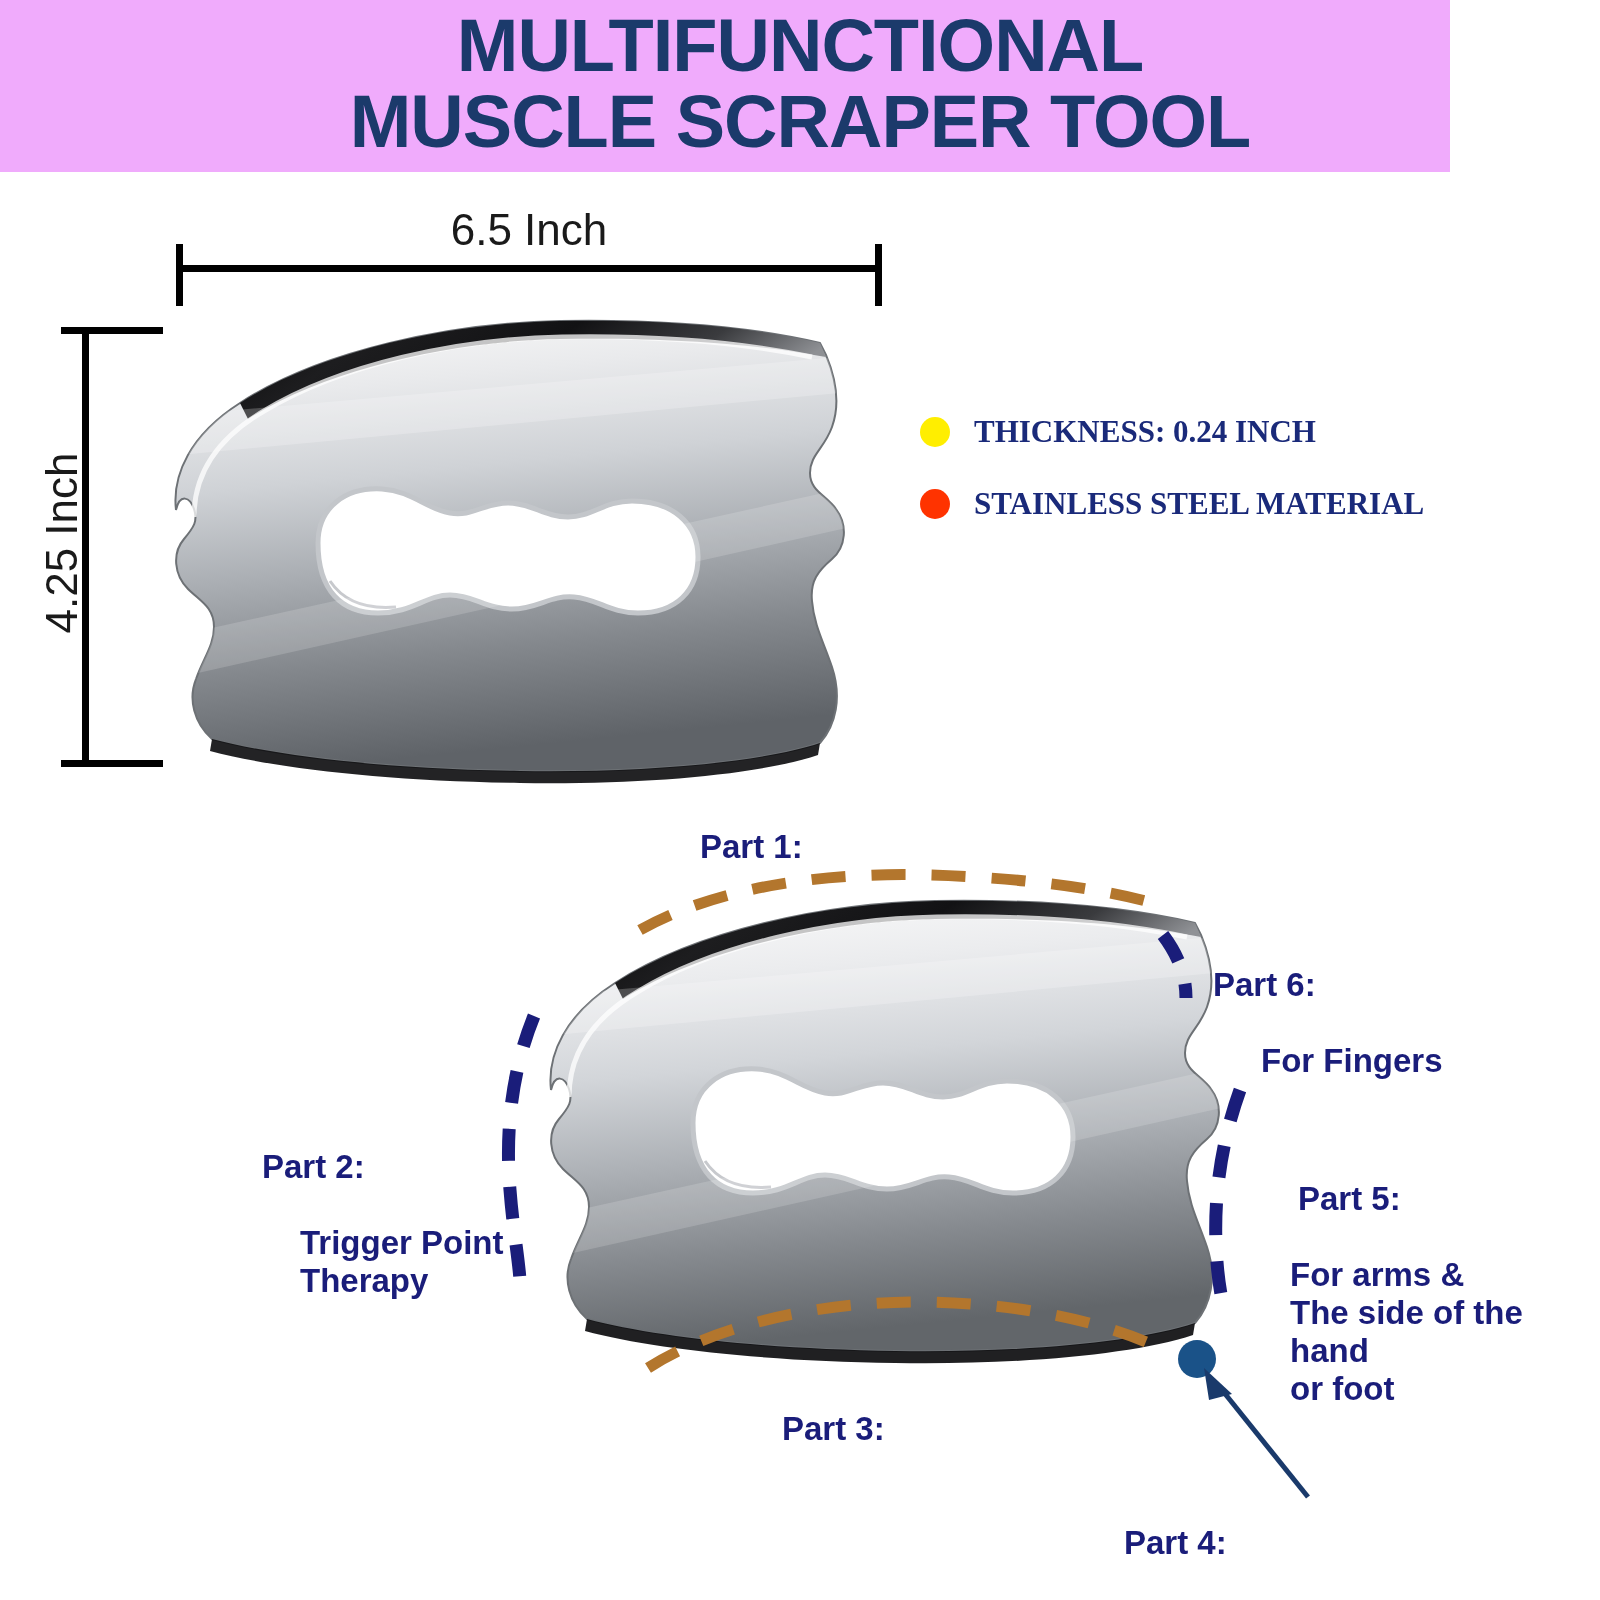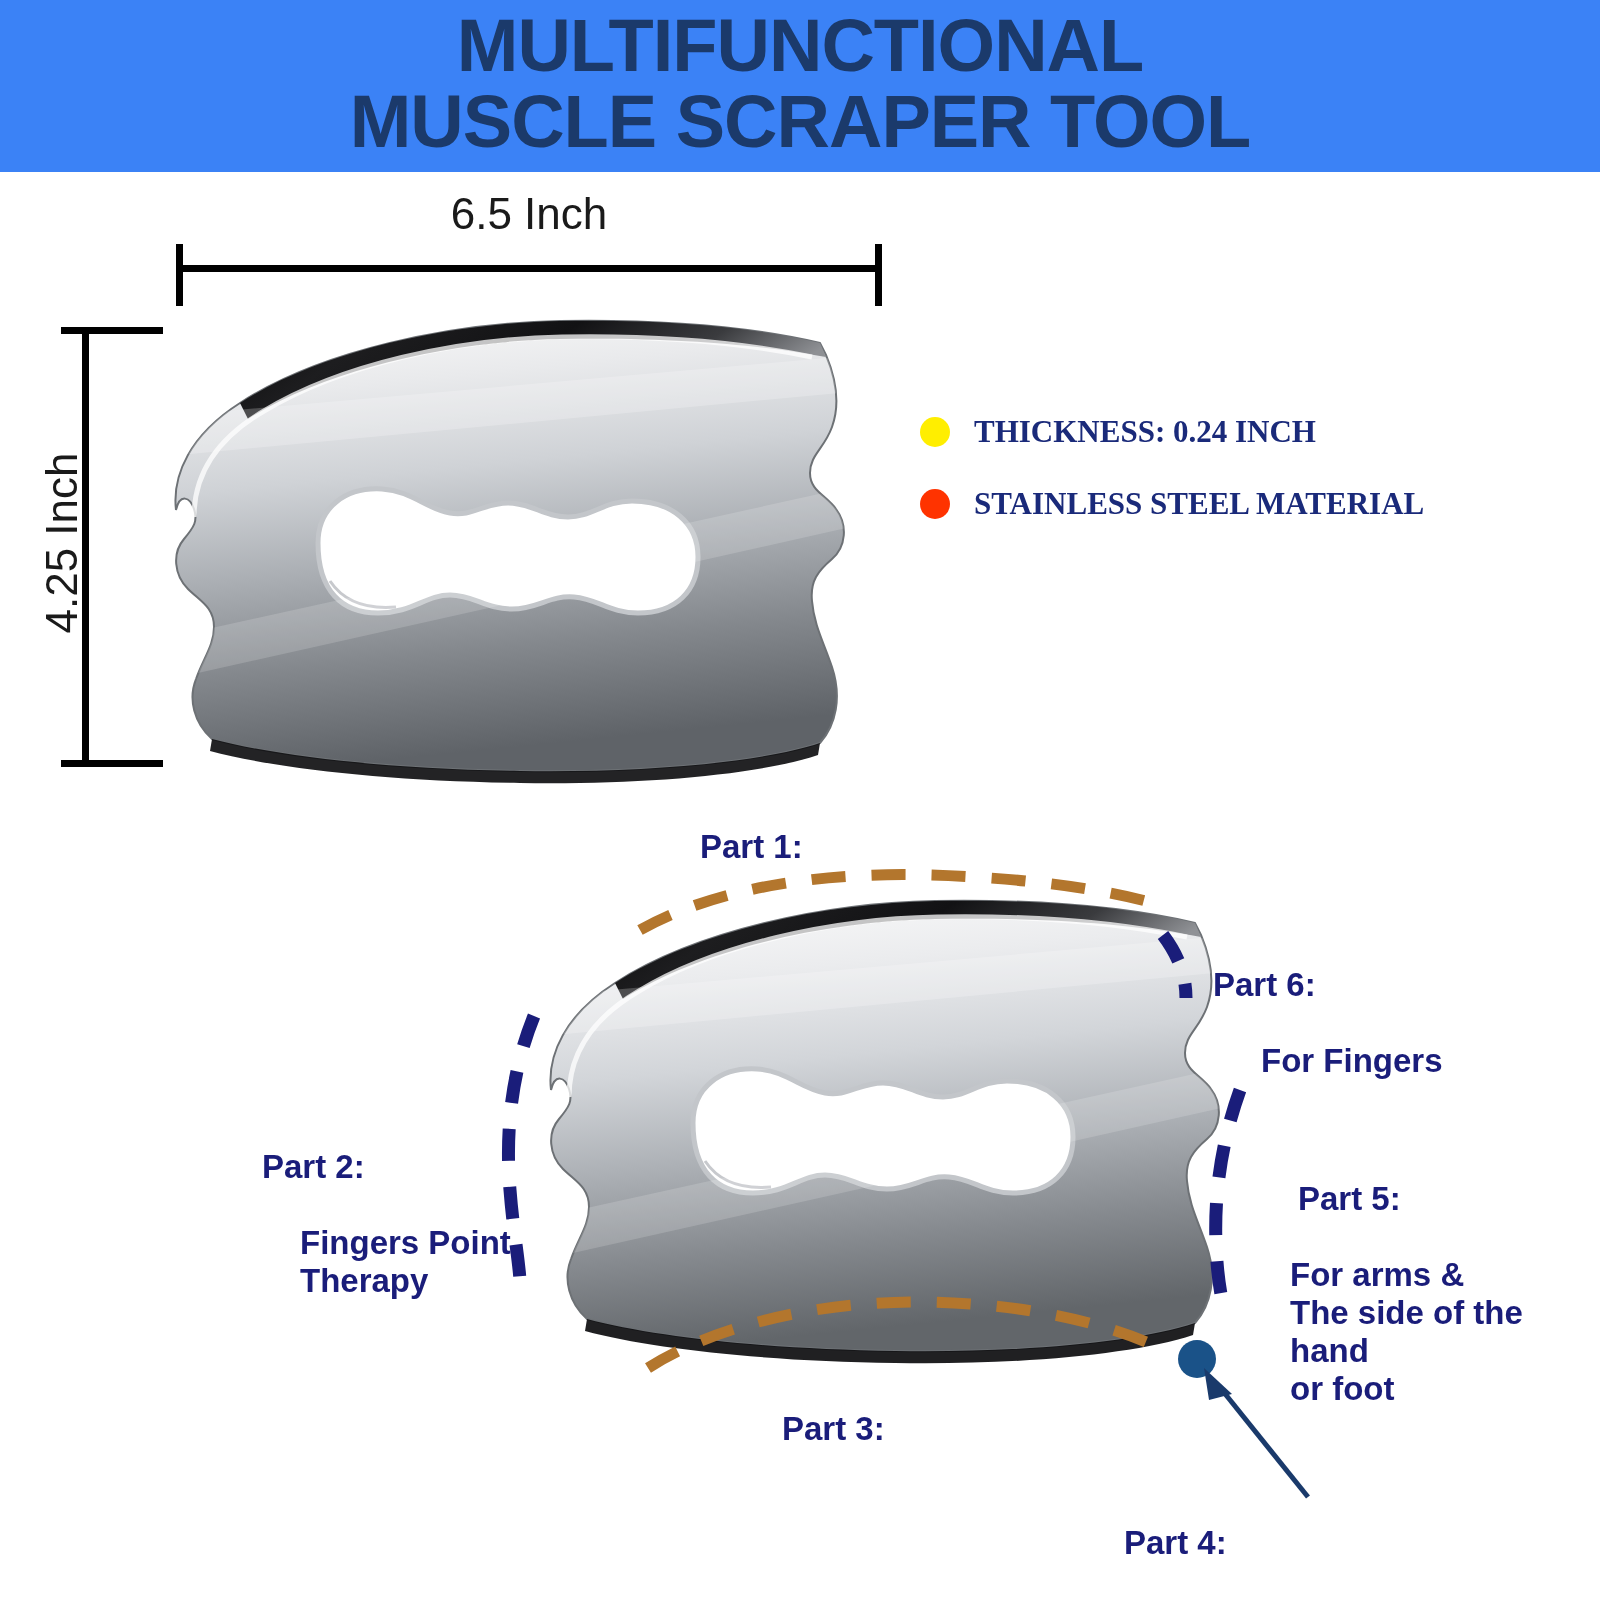--- a/index.html
+++ b/index.html
@@ -12,23 +12,23 @@
     height: 1600px;
     position: relative;
     overflow: hidden;
     font-family: "Liberation Sans", sans-serif;
   }
 
   
   #header-band {
     position: absolute;
     left: 0; top: 0;
-    width: 1600px;
+    width: 1450px;
     height: 172px;
-    background: #3b82f6;
+    background: #f0abfc;
   }
   #header-title {
     position: absolute;
     left: 0;
     top: 8px;
     width: 1600px;
     text-align: center;
     color: #1b3a6b;
     font-family: "Liberation Sans", sans-serif;
     font-weight: bold;
@@ -38,21 +38,21 @@
     white-space: pre-line;
   }
 
   
   .dim-line { position: absolute; background: #000; }
 
   #dim-width-bar   { left: 176px; top: 265px;  width: 706px; height: 7px; }
   #dim-width-tick-l{ left: 176px; top: 244px;  width: 7px;   height: 62px; }
   #dim-width-tick-r{ left: 875px; top: 244px;  width: 7px;   height: 62px; }
   #dim-width-label {
-    position: absolute; left: 176px; top: 189px; width: 706px;
+    position: absolute; left: 176px; top: 205px; width: 706px;
     text-align: center; color: #1a1a1a; font-size: 44px;
     font-family: "Liberation Sans", sans-serif;
   }
 
   #dim-height-bar   { left: 82px;  top: 327px;  width: 7px;   height: 440px; }
   #dim-height-tick-t{ left: 61px;  top: 327px;  width: 102px; height: 7px; }
   #dim-height-tick-b{ left: 61px;  top: 760px;  width: 102px; height: 7px; }
   #dim-height-label {
     position: absolute;
     left: -158px; top: 518px;
@@ -384,21 +384,21 @@
     <span class="spec-text">STAINLESS STEEL MATERIAL</span>
   </div>
 </div>
 
 <div class="part-label" id="part1-label">
   <span class="part-head">Part 1:</span>
 </div>
 
 <div class="part-label" id="part2-label">
   <span class="part-head">Part 2:</span>
-  <span class="part-body">Fingers Point
+  <span class="part-body">Trigger Point
 Therapy</span>
 </div>
 
 <div class="part-label" id="part3-label">
   <span class="part-head">Part 3:</span>
 </div>
 
 <div class="part-label" id="part4-label">
   <span class="part-head">Part 4:</span>
   

